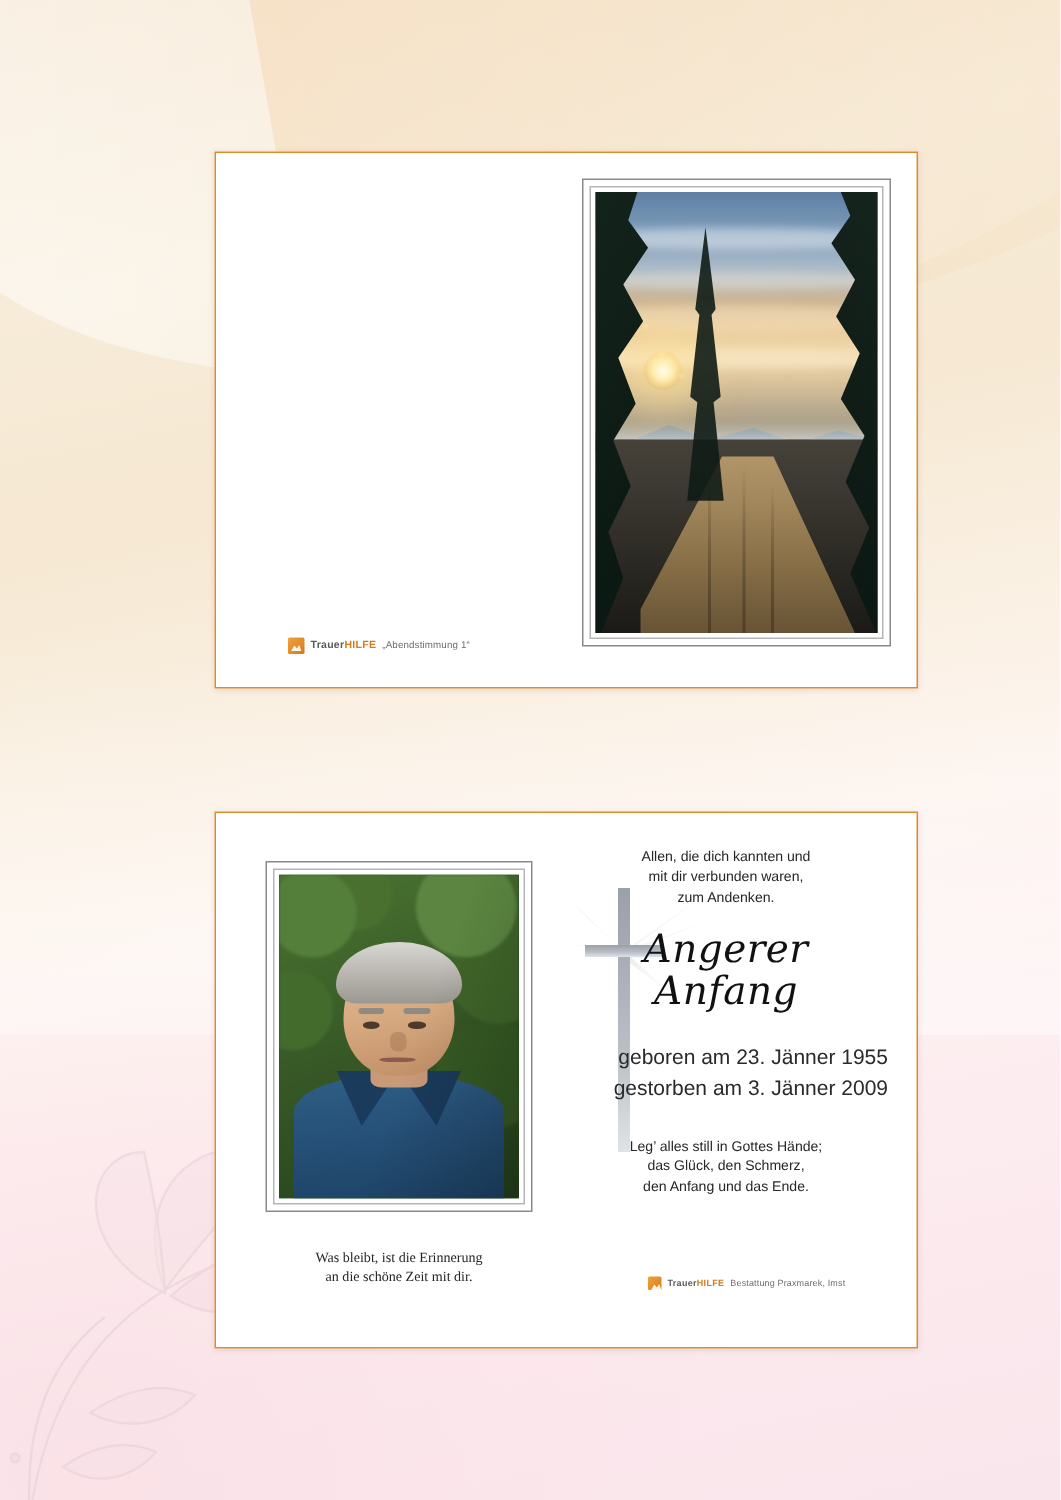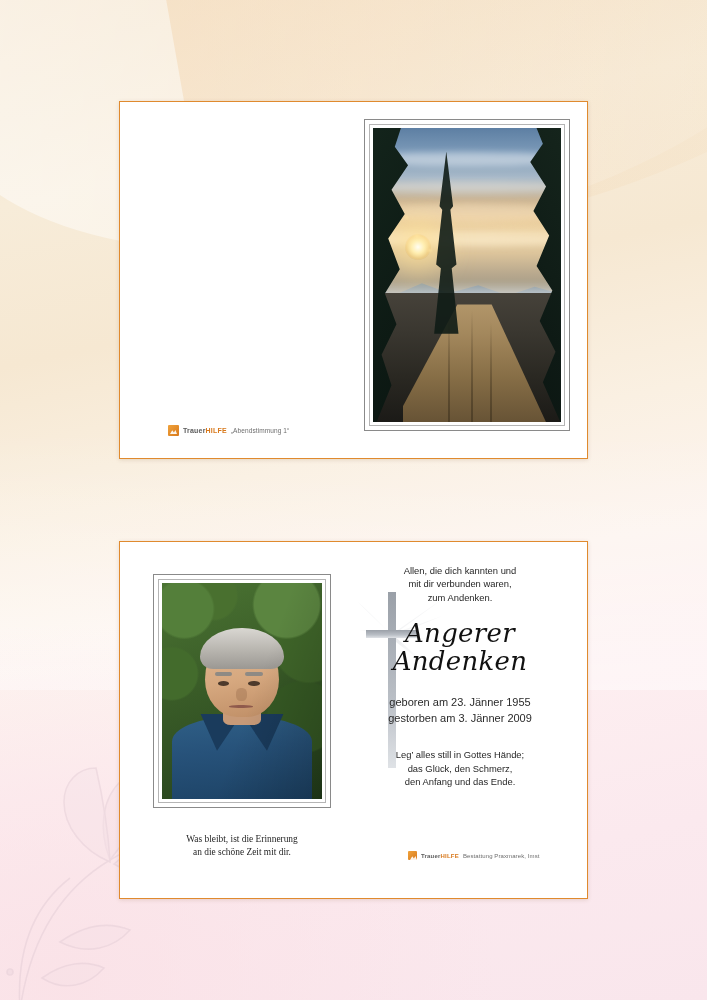--- a/index.html
+++ b/index.html
@@ -58,20 +58,21 @@
     height: 300px;
     opacity: 0.5;
   }
 
   
   .card {
     position: absolute;
     background: #ffffff;
     border: 1.5px solid #e08a2e;
     box-shadow: 0 1px 4px rgba(120,90,50,0.18);
+    margin-left: 24px;
   }
 
   #card-top {
     left: 119px;
     top: 101px;
     width: 469px;
     height: 358px;
   }
 
   #card-bottom {
@@ -347,25 +348,26 @@
     font-size: 26px;
     line-height: 1.06;
     color: #111;
     margin-top: 16px;
     position: relative;
     z-index: 2;
     letter-spacing: .3px;
   }
   .dates {
     margin-top: 19px;
-    font-size: 11px;
+    font-size: 14px;
     line-height: 1.48;
     color: #2a2a2a;
     position: relative;
     z-index: 2;
+    text-align: right;
   }
   .verse-bottom {
     margin-top: 21px;
     font-size: 9.4px;
     line-height: 1.48;
     color: #262626;
     position: relative;
     z-index: 2;
   }
   .caption-left {
@@ -502,21 +504,21 @@
       <rect x="8" y="40" width="52" height="8" fill="url(#crossg)"></rect>
     </g>
   </svg>
 
   <div class="right-col">
     <div class="verse-top" style="white-space: pre-line;">Allen, die dich kannten und
 mit dir verbunden waren,
 zum Andenken.</div>
     <div class="name">
       <div>Angerer</div>
-      <div>Andenken</div>
+      <div>Anfang</div>
     </div>
     <div class="dates">
       <div>geboren am 23. Jänner 1955</div>
       <div>gestorben am 3. Jänner 2009</div>
     </div>
     <div class="verse-bottom" style="white-space: pre-line;">Leg’ alles still in Gottes Hände;
 das Glück, den Schmerz,
 den Anfang und das Ende.</div>
   </div>
 

